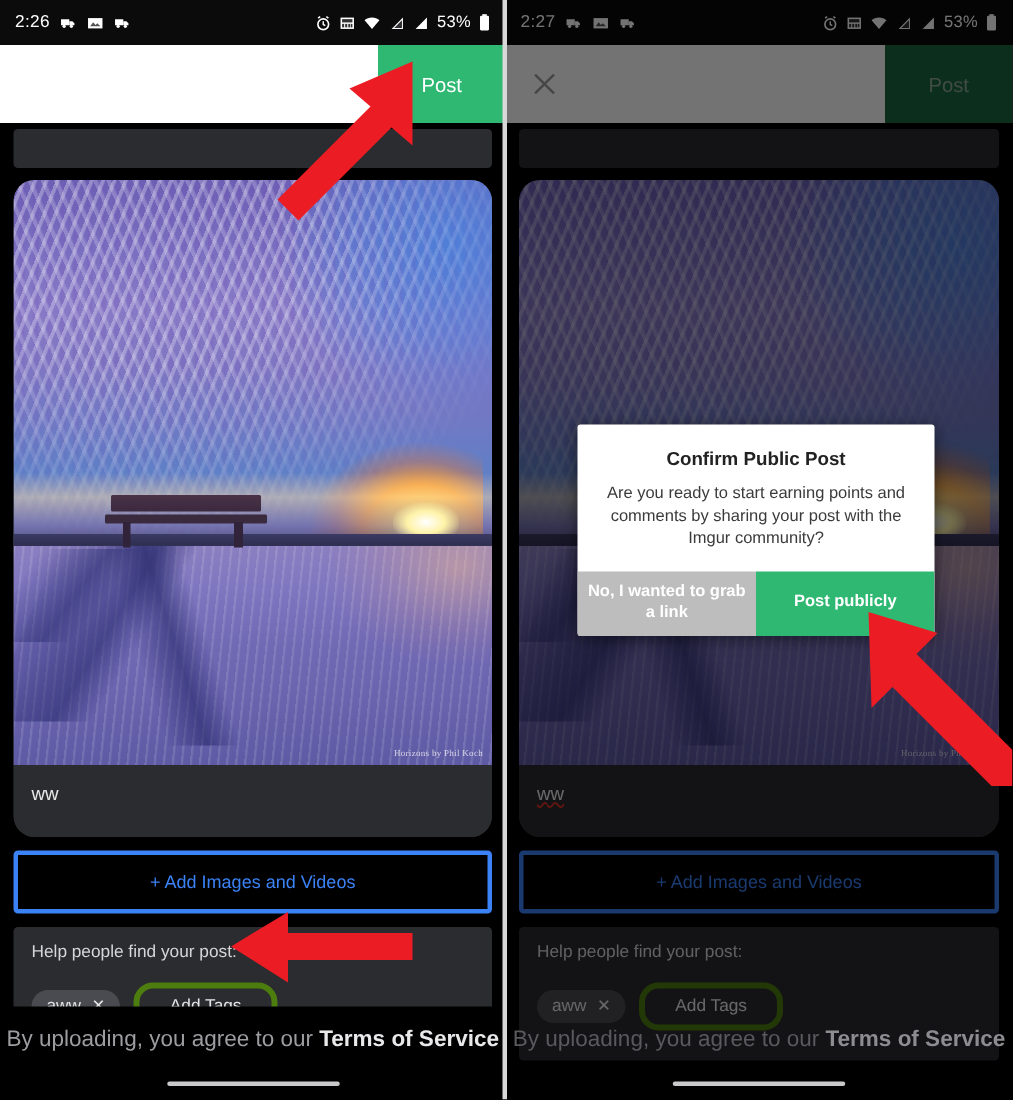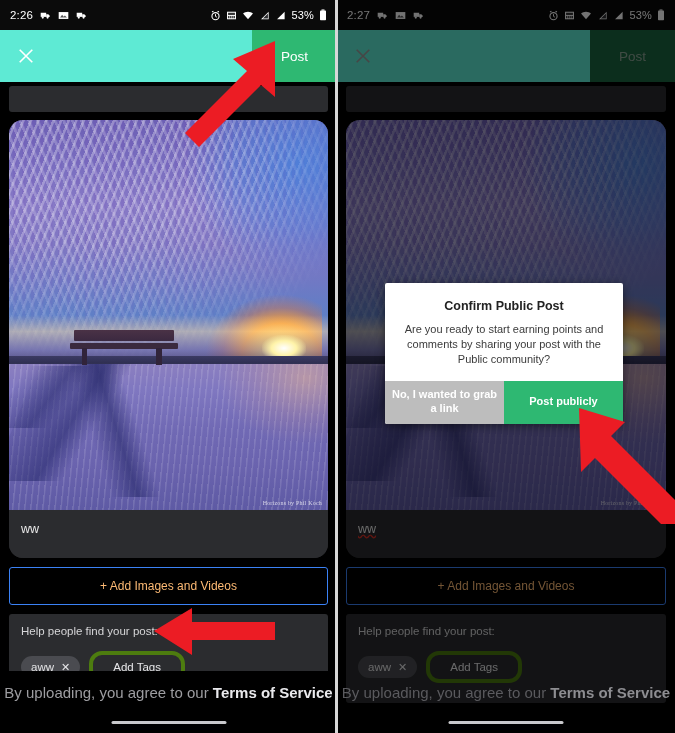--- a/index.html
+++ b/index.html
@@ -13,21 +13,21 @@
   .statusbar{position:relative;height:30px;background:#0b0b0b;display:flex;align-items:center;
              padding:0 10px;color:#fff;font-size:11px;box-sizing:border-box;}
   .sb-left{display:flex;align-items:center;gap:7px;justify-content:space-between;}
   .sb-time{font-size:11.5px;letter-spacing:.2px;color:#fff;}
   .sb-right{margin-left:auto;display:flex;align-items:center;gap:5px;}
   .sb-pct{font-size:11px;letter-spacing:.2px;}
   .ic{display:inline-block;line-height:1;}
   .ic svg{display:block;}
 
   
-  .actionbar{position:relative;height:52px;background:#5eead4;display:flex;align-items:stretch;}
+  .actionbar{position:relative;height:52px;background:#ffffff;display:flex;align-items:stretch;}
   .closebtn{width:52px;display:flex;align-items:center;justify-content:center;}
   .closebtn svg{display:block;}
   .postbtn{margin-left:auto;width:85px;display:flex;align-items:center;justify-content:center;
            color:#fff;font-size:13.5px;}
   .spacerbar{height:4px;background:#000;}
 
   
   .content{position:relative;background:#000;padding:0 9px;box-sizing:border-box;}
   .partial-card{height:26px;background:#2b2c2f;border-radius:3px;margin-bottom:8px;}
 
@@ -78,22 +78,22 @@
   .shadow3{position:absolute;left:0%;top:63%;width:26%;height:16%;
      background:linear-gradient(100deg, rgba(40,40,110,0) 0%, rgba(42,44,112,.5) 50%, rgba(42,44,112,0) 72%);
      transform:skewX(-30deg);}
   .watermark{position:absolute;right:6px;bottom:4px;color:rgba(255,255,255,.72);
      font-size:6px;letter-spacing:.2px;font-family:"Liberation Serif",serif;}
 
   .caption{padding:12px 12px 22px 12px;color:#e8e8e8;font-size:12.5px;background:#2b2c2f;}
   .caption .txt{display:inline-block;}
   .caption .misspell{text-decoration:underline wavy #d93025;text-decoration-skip-ink:none;}
 
-  .addmedia{height:36px;border:1px solid #3b82f6;border-radius:3px;background:#000;
-            display:flex;align-items:center;justify-content:center;color:#fdba74;font-size:12px;
+  .addmedia{height:36px;border:3px solid #3b82f6;border-radius:3px;background:#000;
+            display:flex;align-items:center;justify-content:center;color:#3b82f6;font-size:12px;
             margin-bottom:9px;}
 
   .tags-card{background:#2b2c2f;border-radius:3px;padding:11px 12px 20px 12px;}
   .tags-title{color:#d6d6d8;font-size:11.5px;margin-bottom:14px;}
   .tags-row{display:flex;align-items:center;gap:9px;}
   .chip{display:flex;align-items:center;gap:7px;background:#4a4b50;border-radius:13px;
         padding:5px 10px;color:#e2e2e4;font-size:11.5px;}
   .chip .x{font-size:11px;color:#e8e8ea;line-height:1;}
   .addtags{border:4px solid #4d7c0f;border-radius:13px;padding:6px 20px;color:#e6e6e8;font-size:11.5px;}
 
@@ -413,21 +413,21 @@
           </div>
         </div>
       </div>
     </div>
 
     <div class="dim"></div>
 
     <div class="dialog">
       <div class="dlg-body">
         <div class="dlg-title">Confirm Public Post</div>
-        <div class="dlg-msg">Are you ready to start earning points and comments by sharing your post with the Public community?</div>
+        <div class="dlg-msg">Are you ready to start earning points and comments by sharing your post with the Imgur community?</div>
       </div>
       <div class="dlg-actions">
         <div class="dlg-btn cancel">
           <span>No, I wanted to grab a link</span>
         </div>
         <div class="dlg-btn confirm">
           <span>Post publicly</span>
         </div>
       </div>
     </div>

